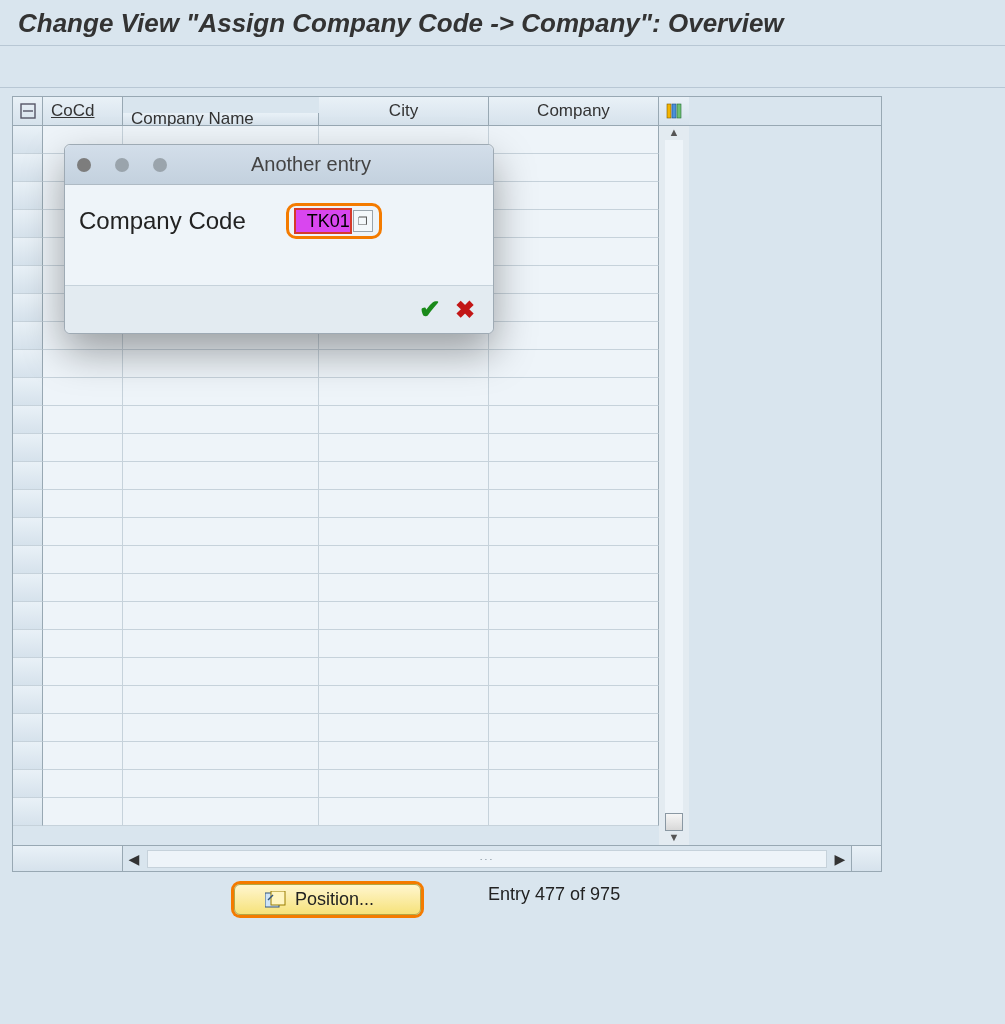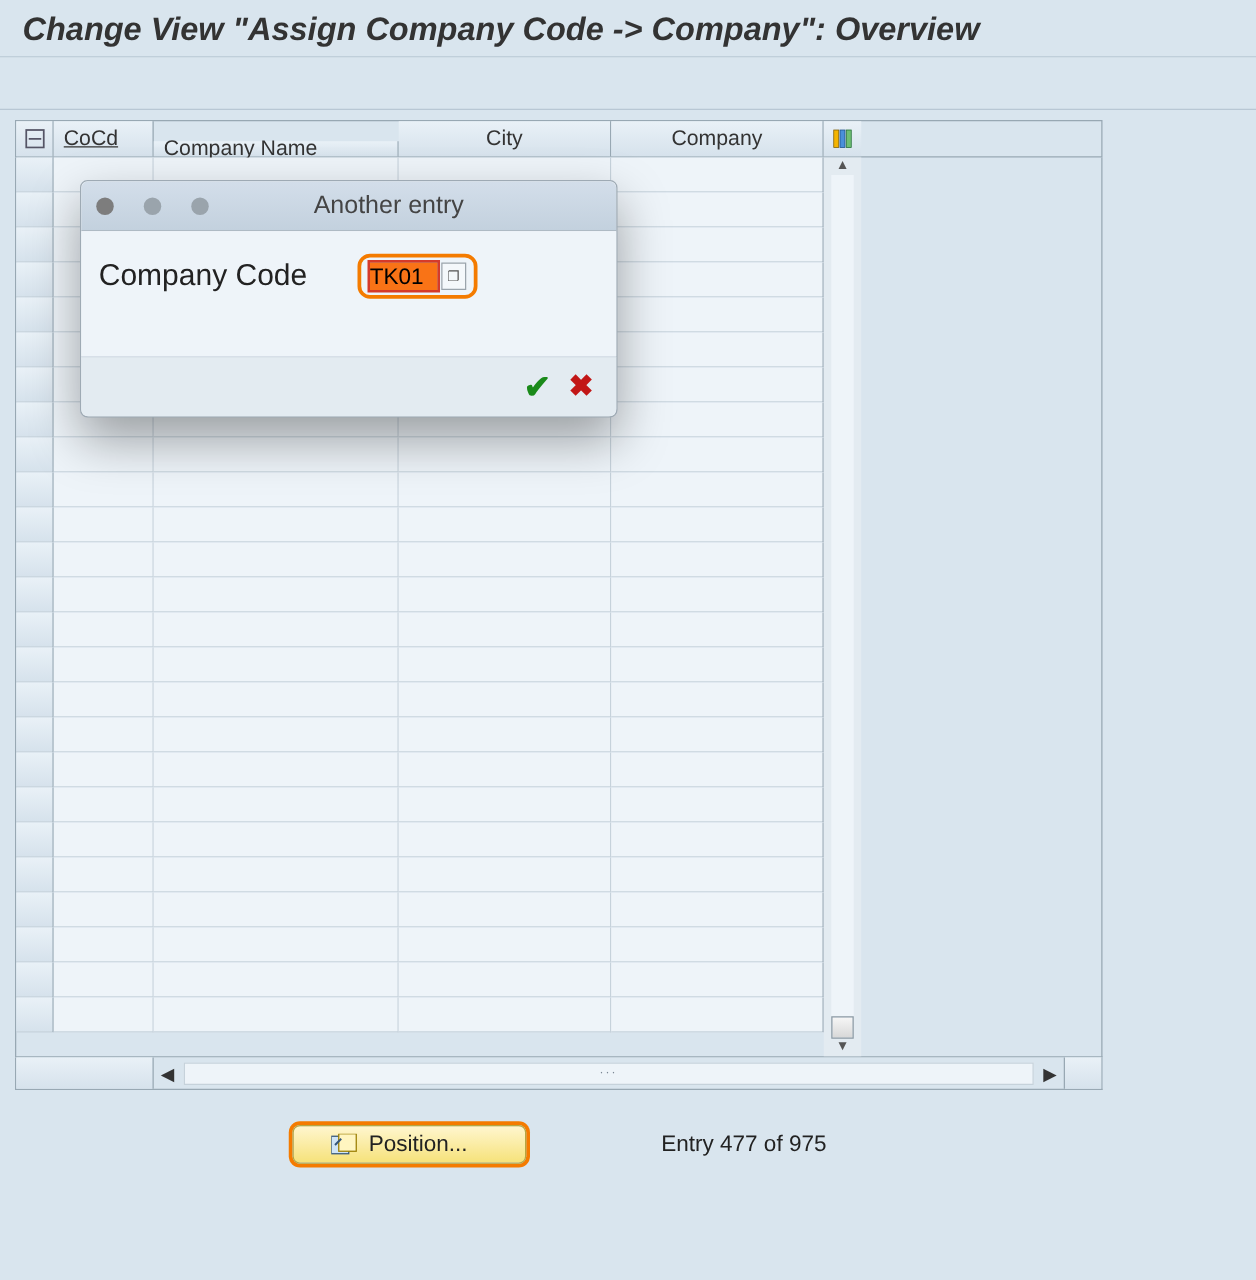--- a/index.html
+++ b/index.html
@@ -107,24 +107,24 @@
     background:#d9e5ee;
   }
   .hbar .spacer-fixed{ width:110px; border-right:1px solid #98a8b3; height:100%; background:linear-gradient(#e9f1f7,#d6e2ec);}
   .hbar .arrow { width:22px; text-align:center; color:#333; font-size:14px; }
   .hbar .track { flex:1; background:#eef4f9; height:18px; margin:0 2px; border:1px solid #c6d2db; display:flex; align-items:center; justify-content:center;}
   .hbar .grip { color:#7b8894; letter-spacing:2px; font-size:10px;}
   .hbar .corner { width:30px; height:100%; border-left:1px solid #98a8b3; background:linear-gradient(#e9f1f7,#d6e2ec);}
 
   
   .footer {
-    display:flex; align-items:center;
-    margin-top: 28px;
+    display:flex; align-items:flex-start;
+    margin-top: 12px;
     margin-left: 12px;
-    gap: 108px;
+    gap: 67px;
   }
   .position-btn {
     margin-left: 210px;
     display:inline-flex; align-items:center; gap:8px;
     padding: 4px 46px 4px 30px;
     background: linear-gradient(#fff6cf,#f6e27a);
     border:1px solid #b5a642;
     border-radius: 6px;
     font-size: 18px; color:#222;
     box-shadow: 0 0 0 3px #f47b00;
@@ -159,23 +159,23 @@
     background:#eef4f9;
   }
   .dlg-label{ font-size:24px; color:#222;}
   .dlg-input-wrap{
     display:inline-flex; align-items:center;
     border:3px solid #f47b00; border-radius:10px;
     padding:3px 6px 3px 6px; background:#eef4f9;
   }
   .dlg-input{
     width:56px; height:24px;
-    background:#f97316;
+    background:#d946ef;
     border:1px solid #aaa;
-    text-align:left;
+    text-align:right;
     font-size:18px; font-weight:500;
     outline:2px solid #d53a2a;
     outline-offset:-1px;
   }
   .vh-btn{
     width:20px;height:22px; margin-left:2px;
     border:1px solid #9aa4ac; background:#f4f8fb;
     display:inline-flex;align-items:center;justify-content:center;
     font-size:11px; color:#555; cursor:pointer;
   }

